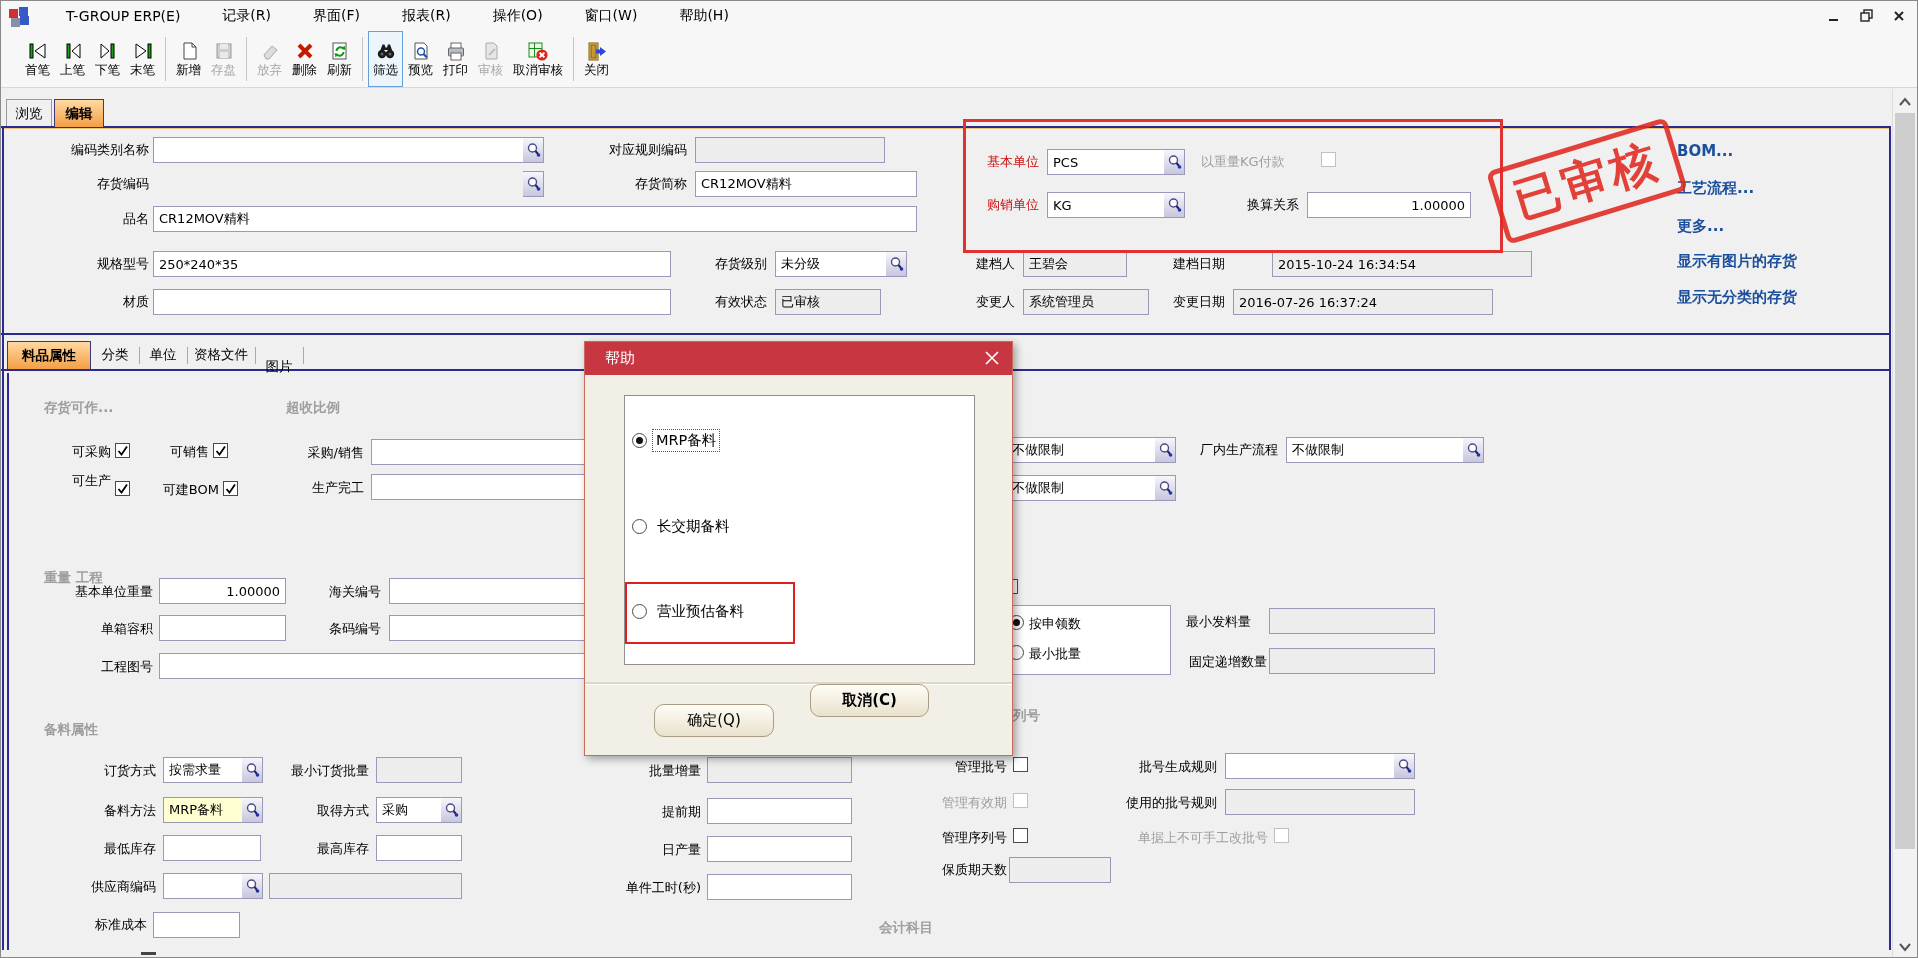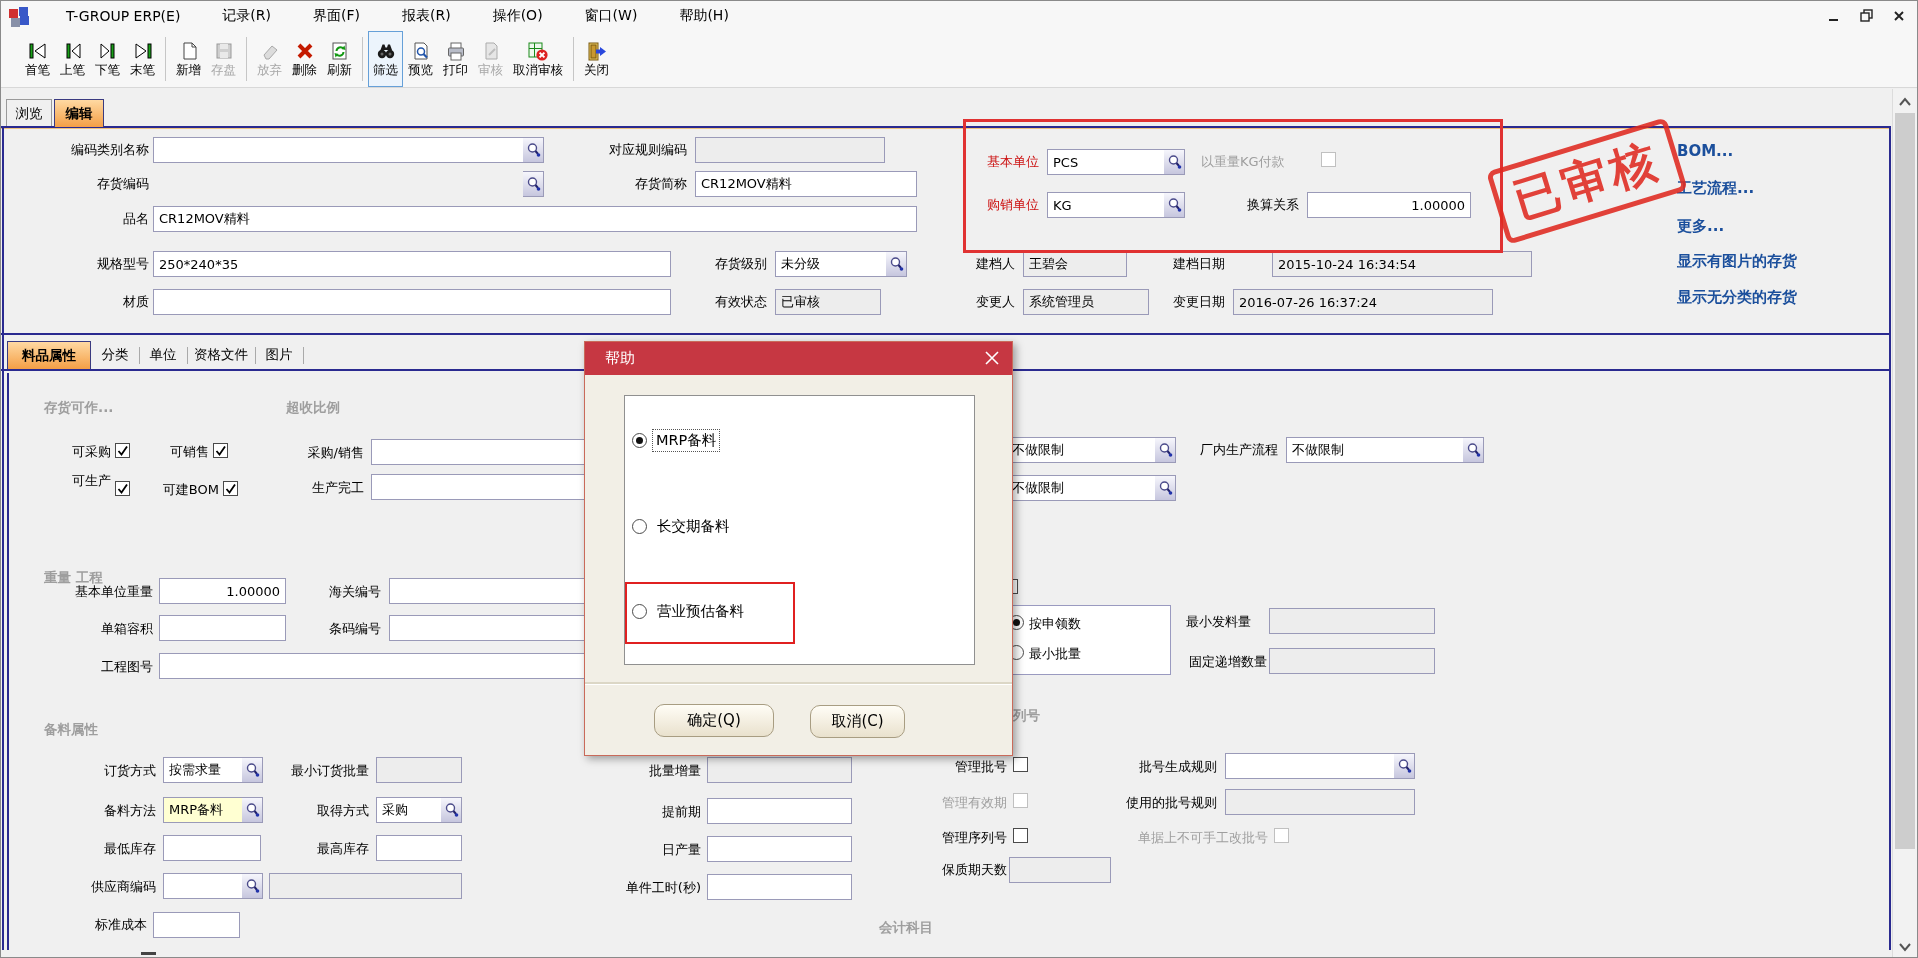--- a/index.html
+++ b/index.html
@@ -312,21 +312,21 @@
   <div class="link" style="top:251px;">显示有图片的存货</div>
   <div class="link" style="top:287px;">显示无分类的存货</div>
 
   <div class="subtab subtab-sel" style="left:6px;top:340px;width:84px;">料品属性</div>
   <div class="subtab" style="left:92px;width:44px;">分类</div>
   <div class="stsep" style="left:138px;"></div>
   <div class="subtab" style="left:140px;width:44px;">单位</div>
   <div class="stsep" style="left:186px;"></div>
   <div class="subtab" style="left:188px;width:64px;">资格文件</div>
   <div class="stsep" style="left:254px;"></div>
-  <div class="subtab" style="left:256px;width:44px;">图片</div>
+  <div class="subtab" style="left:256px;width:44px;margin-top:12px;">图片</div>
   <div class="stsep" style="left:302px;"></div>
 
   <div class="sec" style="left:43px;top:398px;">存货可作...</div>
   <div class="sec" style="left:285px;top:398px;">超收比例</div>
 
   <div class="lbl" style="left:20px;top:443px;width:90px;">可采购</div>
   <div class="cb" style="left:114px;top:442px;"><svg width="13" height="13">
         <path d="M2.5 7l3 3.5L11 2.5" stroke="#000" stroke-width="1.8" fill="none"></path>
       </svg></div>
   <div class="lbl" style="left:140px;top:443px;width:68px;">可销售</div>
@@ -494,21 +494,21 @@
     <div class="dlg-list"></div>
     <div class="radio sel" style="left:47px;top:91px;"></div>
     <div class="dlg-opt-label focus-dotted" style="left:68px;top:88px;">MRP备料</div>
     <div class="radio" style="left:47px;top:177px;"></div>
     <div class="dlg-opt-label" style="left:72px;top:175px;">长交期备料</div>
     <div class="radio" style="left:47px;top:262px;"></div>
     <div class="dlg-opt-label" style="left:72px;top:260px;">营业预估备料</div>
     <div class="dlg-redrect"></div>
     <div class="dlg-sep"></div>
     <button class="dlg-btn" style="left:69px;top:362px;width:120px;">确定(Q)</button>
-    <button class="dlg-btn" style="left:225px;top:363px;width:95px;">取消(C)</button>
+    <button class="dlg-btn" style="left:225px;top:342px;width:119px;font-weight:bold;">取消(C)</button>
   </div>
 
   <div class="scrollbar">
     <div class="sb-btn" style="top:0;">
         <svg width="14" height="9">
           <path d="M2 8l5-6 5 6" stroke="#555" stroke-width="2" fill="none"></path>
         </svg>
       </div>
     <div class="sb-thumb"></div>
     <div class="sb-btn" style="top:846px;">

